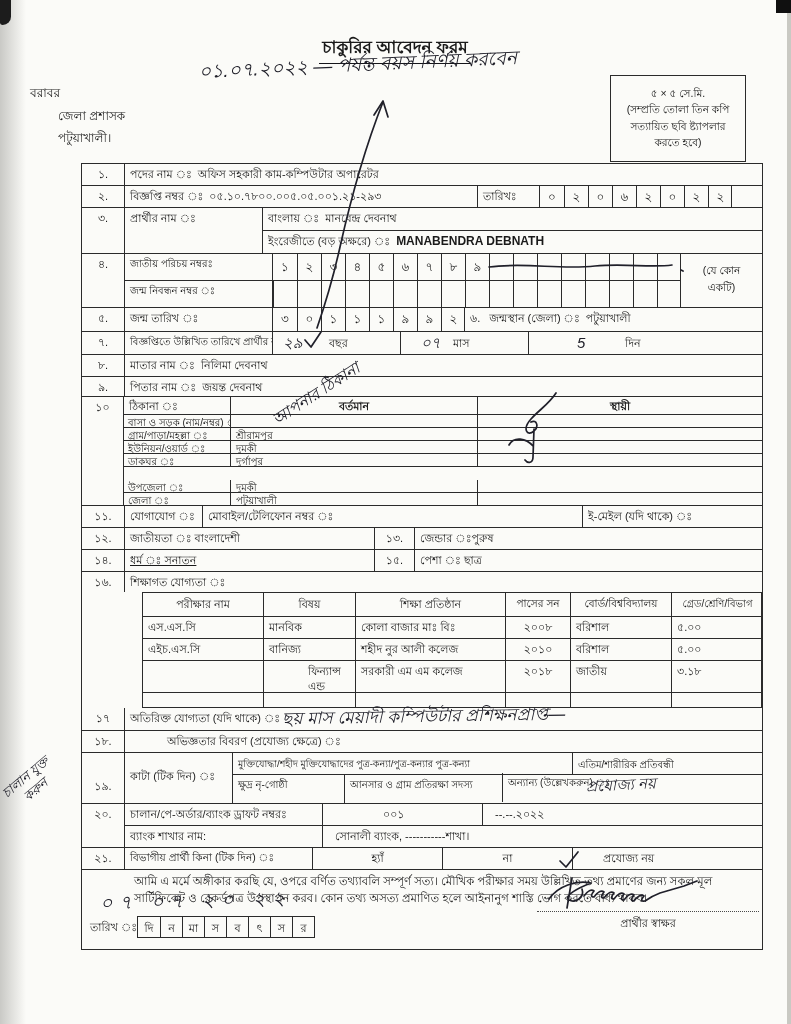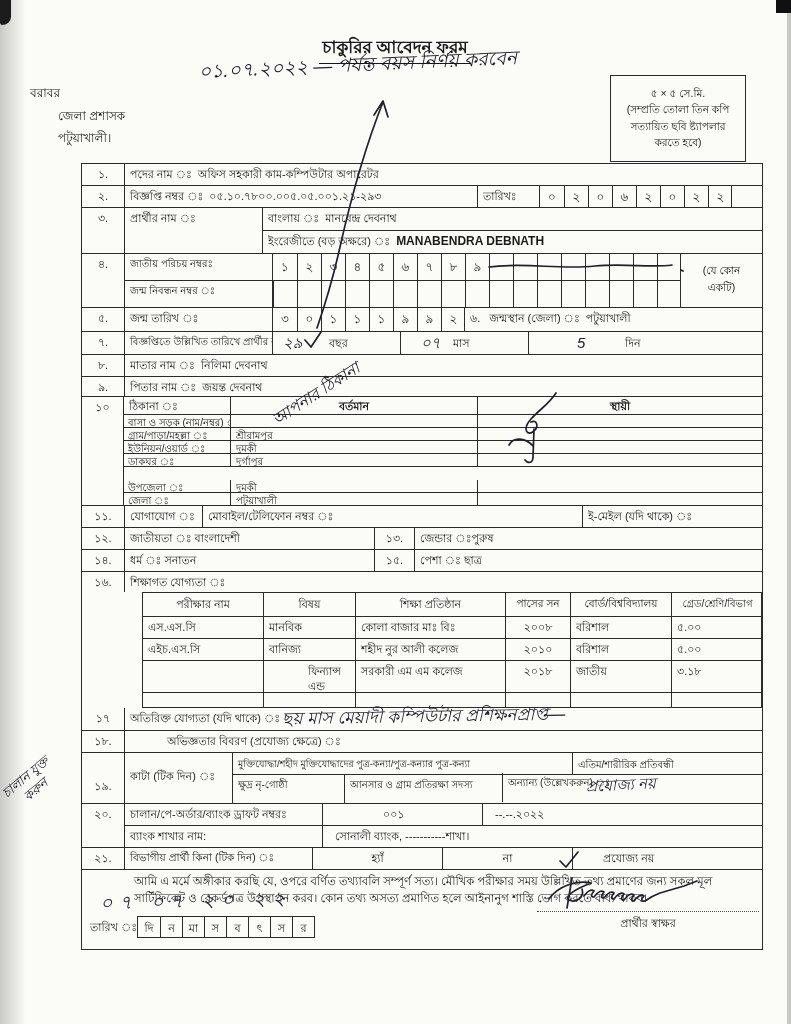--- a/index.html
+++ b/index.html
@@ -240,21 +240,21 @@
 
     <div class="row" style="top:364px;height:22px;">
       <div class="c num" style="left:0;width:42px;">১২.</div>
       <div class="c bl" style="left:42px;width:250px;">জাতীয়তা ঃ বাংলাদেশী</div>
       <div class="c bl num" style="left:292px;width:40px;">১৩.</div>
       <div class="c bl" style="left:332px;width:348px;">জেন্ডার ঃপুরুষ</div>
     </div>
 
     <div class="row" style="top:386px;height:22px;">
       <div class="c num" style="left:0;width:42px;">১৪.</div>
-      <div class="c bl" style="left:42px;width:250px;">ধর্ম ঃ সনাতন</div>
+      <div class="c bl" style="left:42px;width:250px;text-decoration:underline;">ধর্ম ঃ সনাতন</div>
       <div class="c bl num" style="left:292px;width:40px;">১৫.</div>
       <div class="c bl" style="left:332px;width:348px;">পেশা ঃ ছাত্র</div>
     </div>
 
     <div class="row nb" style="top:408px;height:20px;">
       <div class="c num" style="left:0;width:42px;">১৬.</div>
       <div class="c bl" style="left:42px;width:638px;">শিক্ষাগত যোগ্যতা ঃ</div>
     </div>
 
     <div class="edu">

